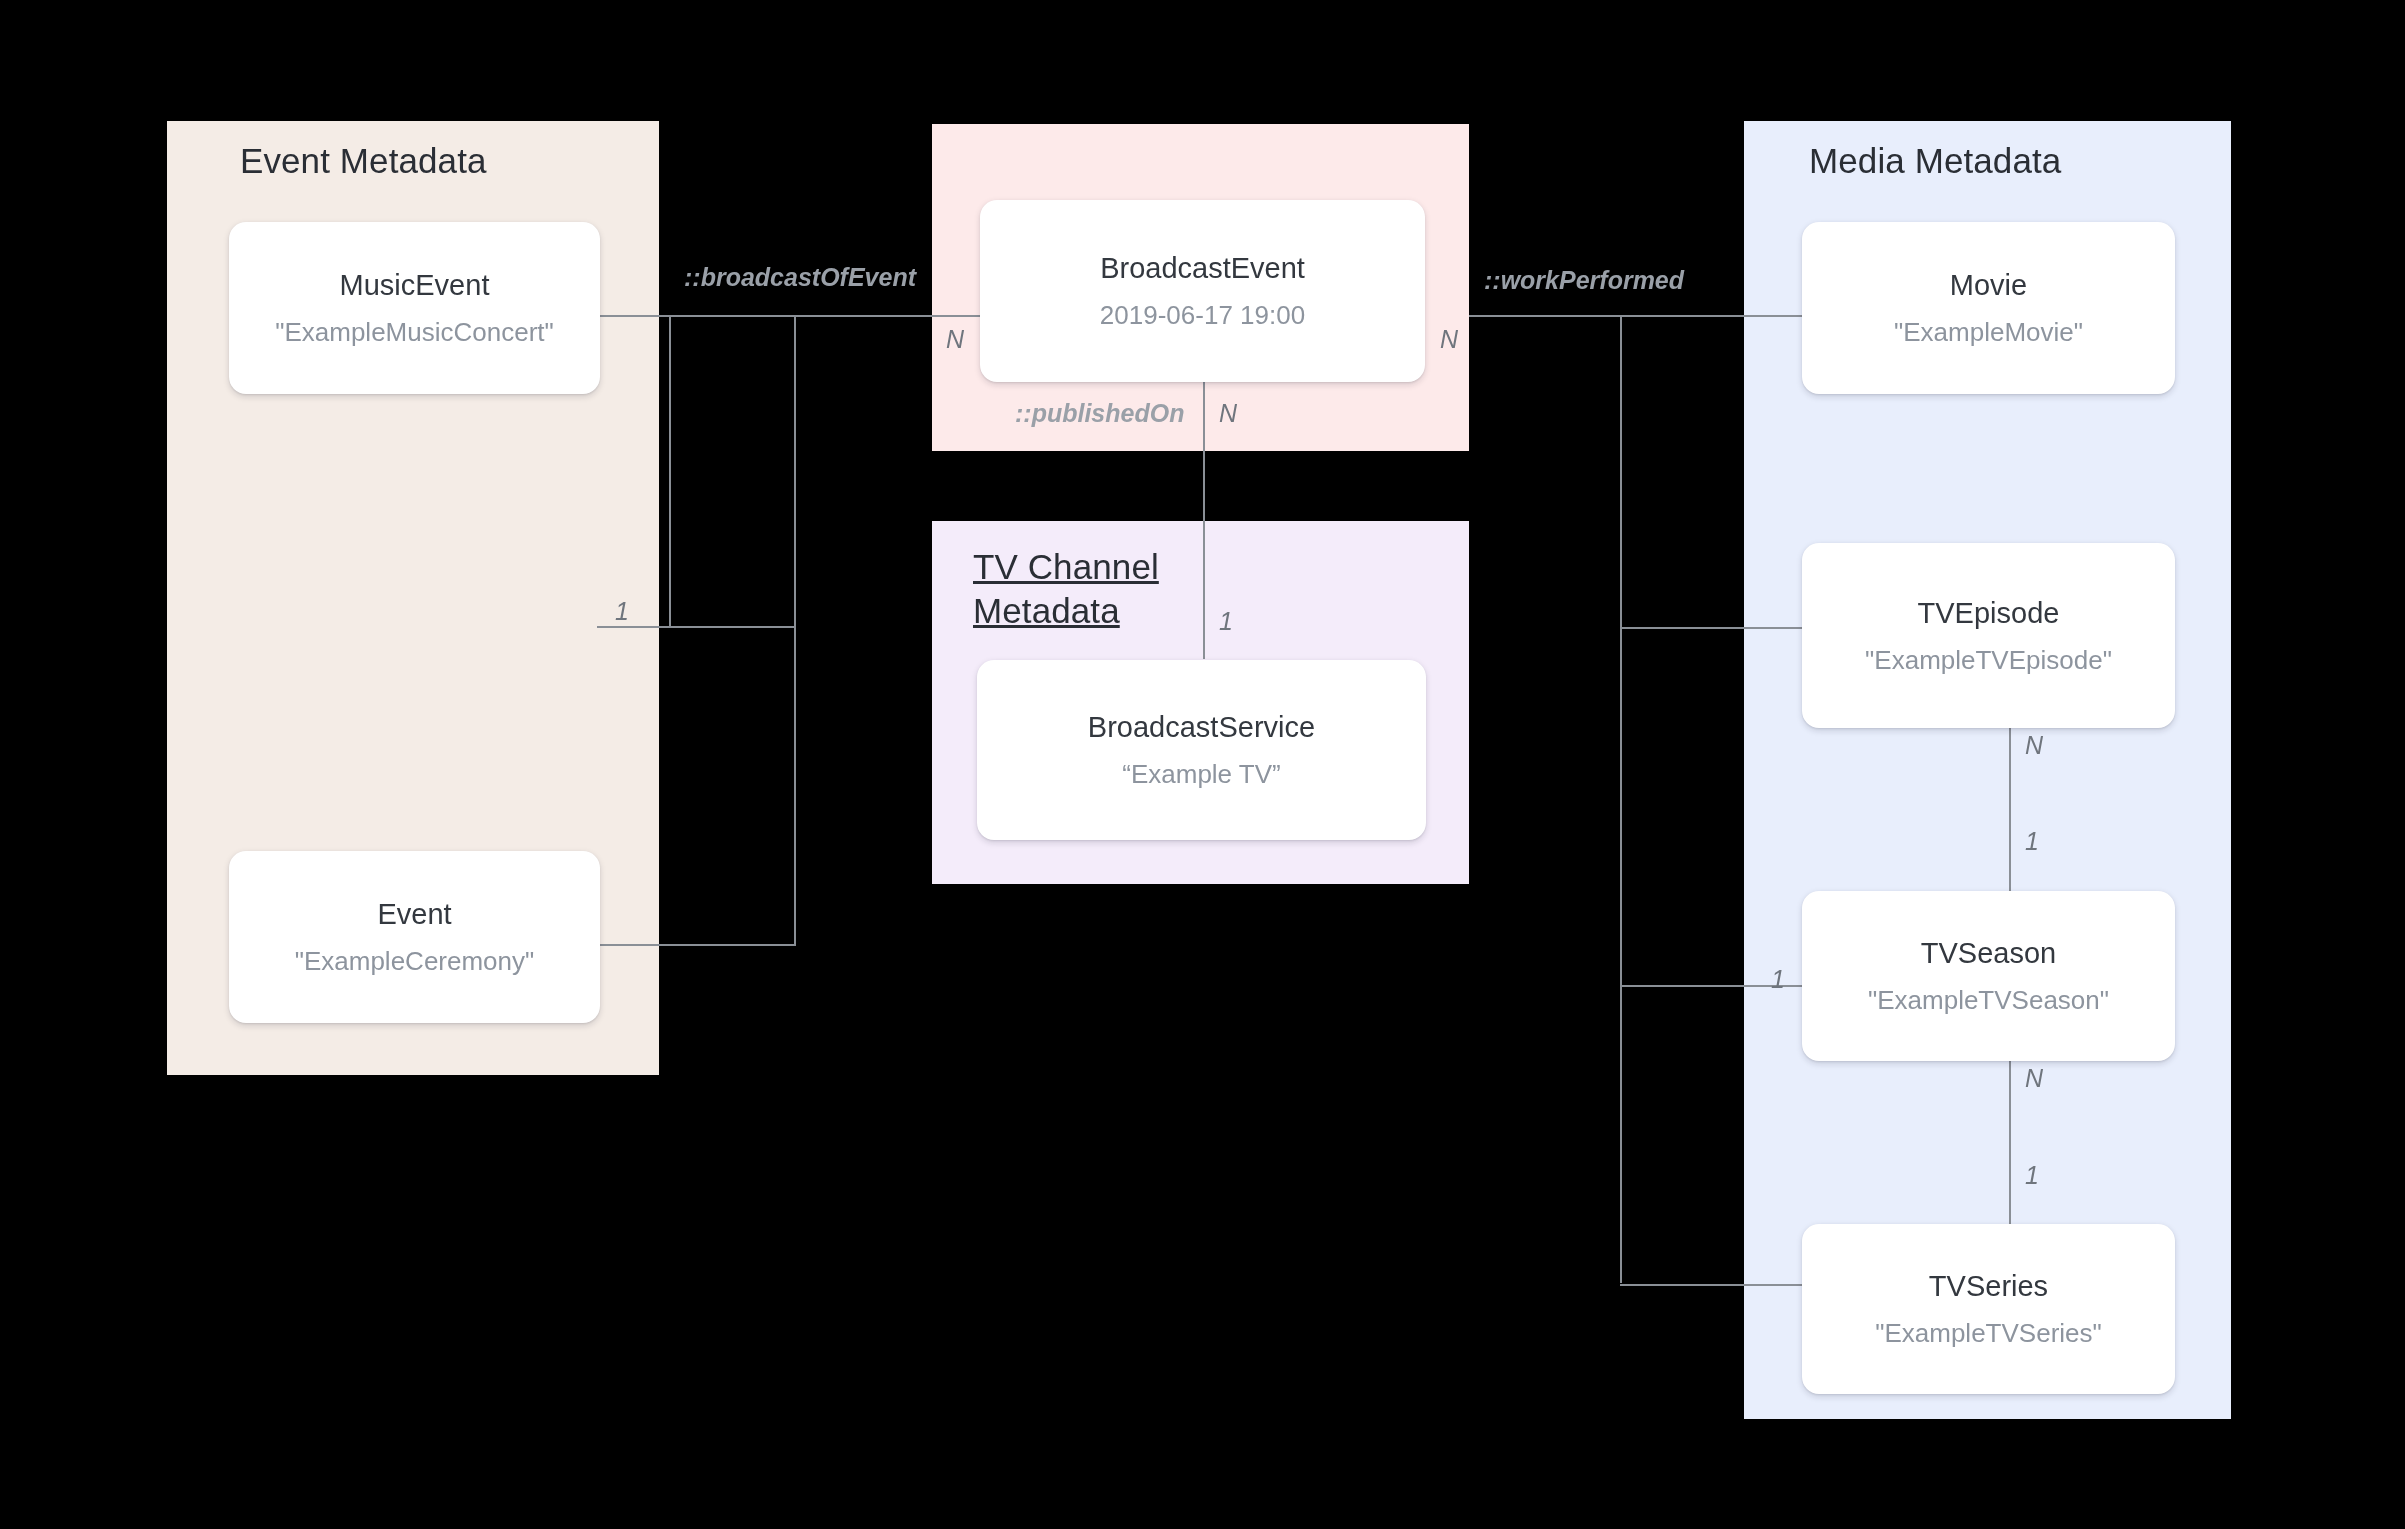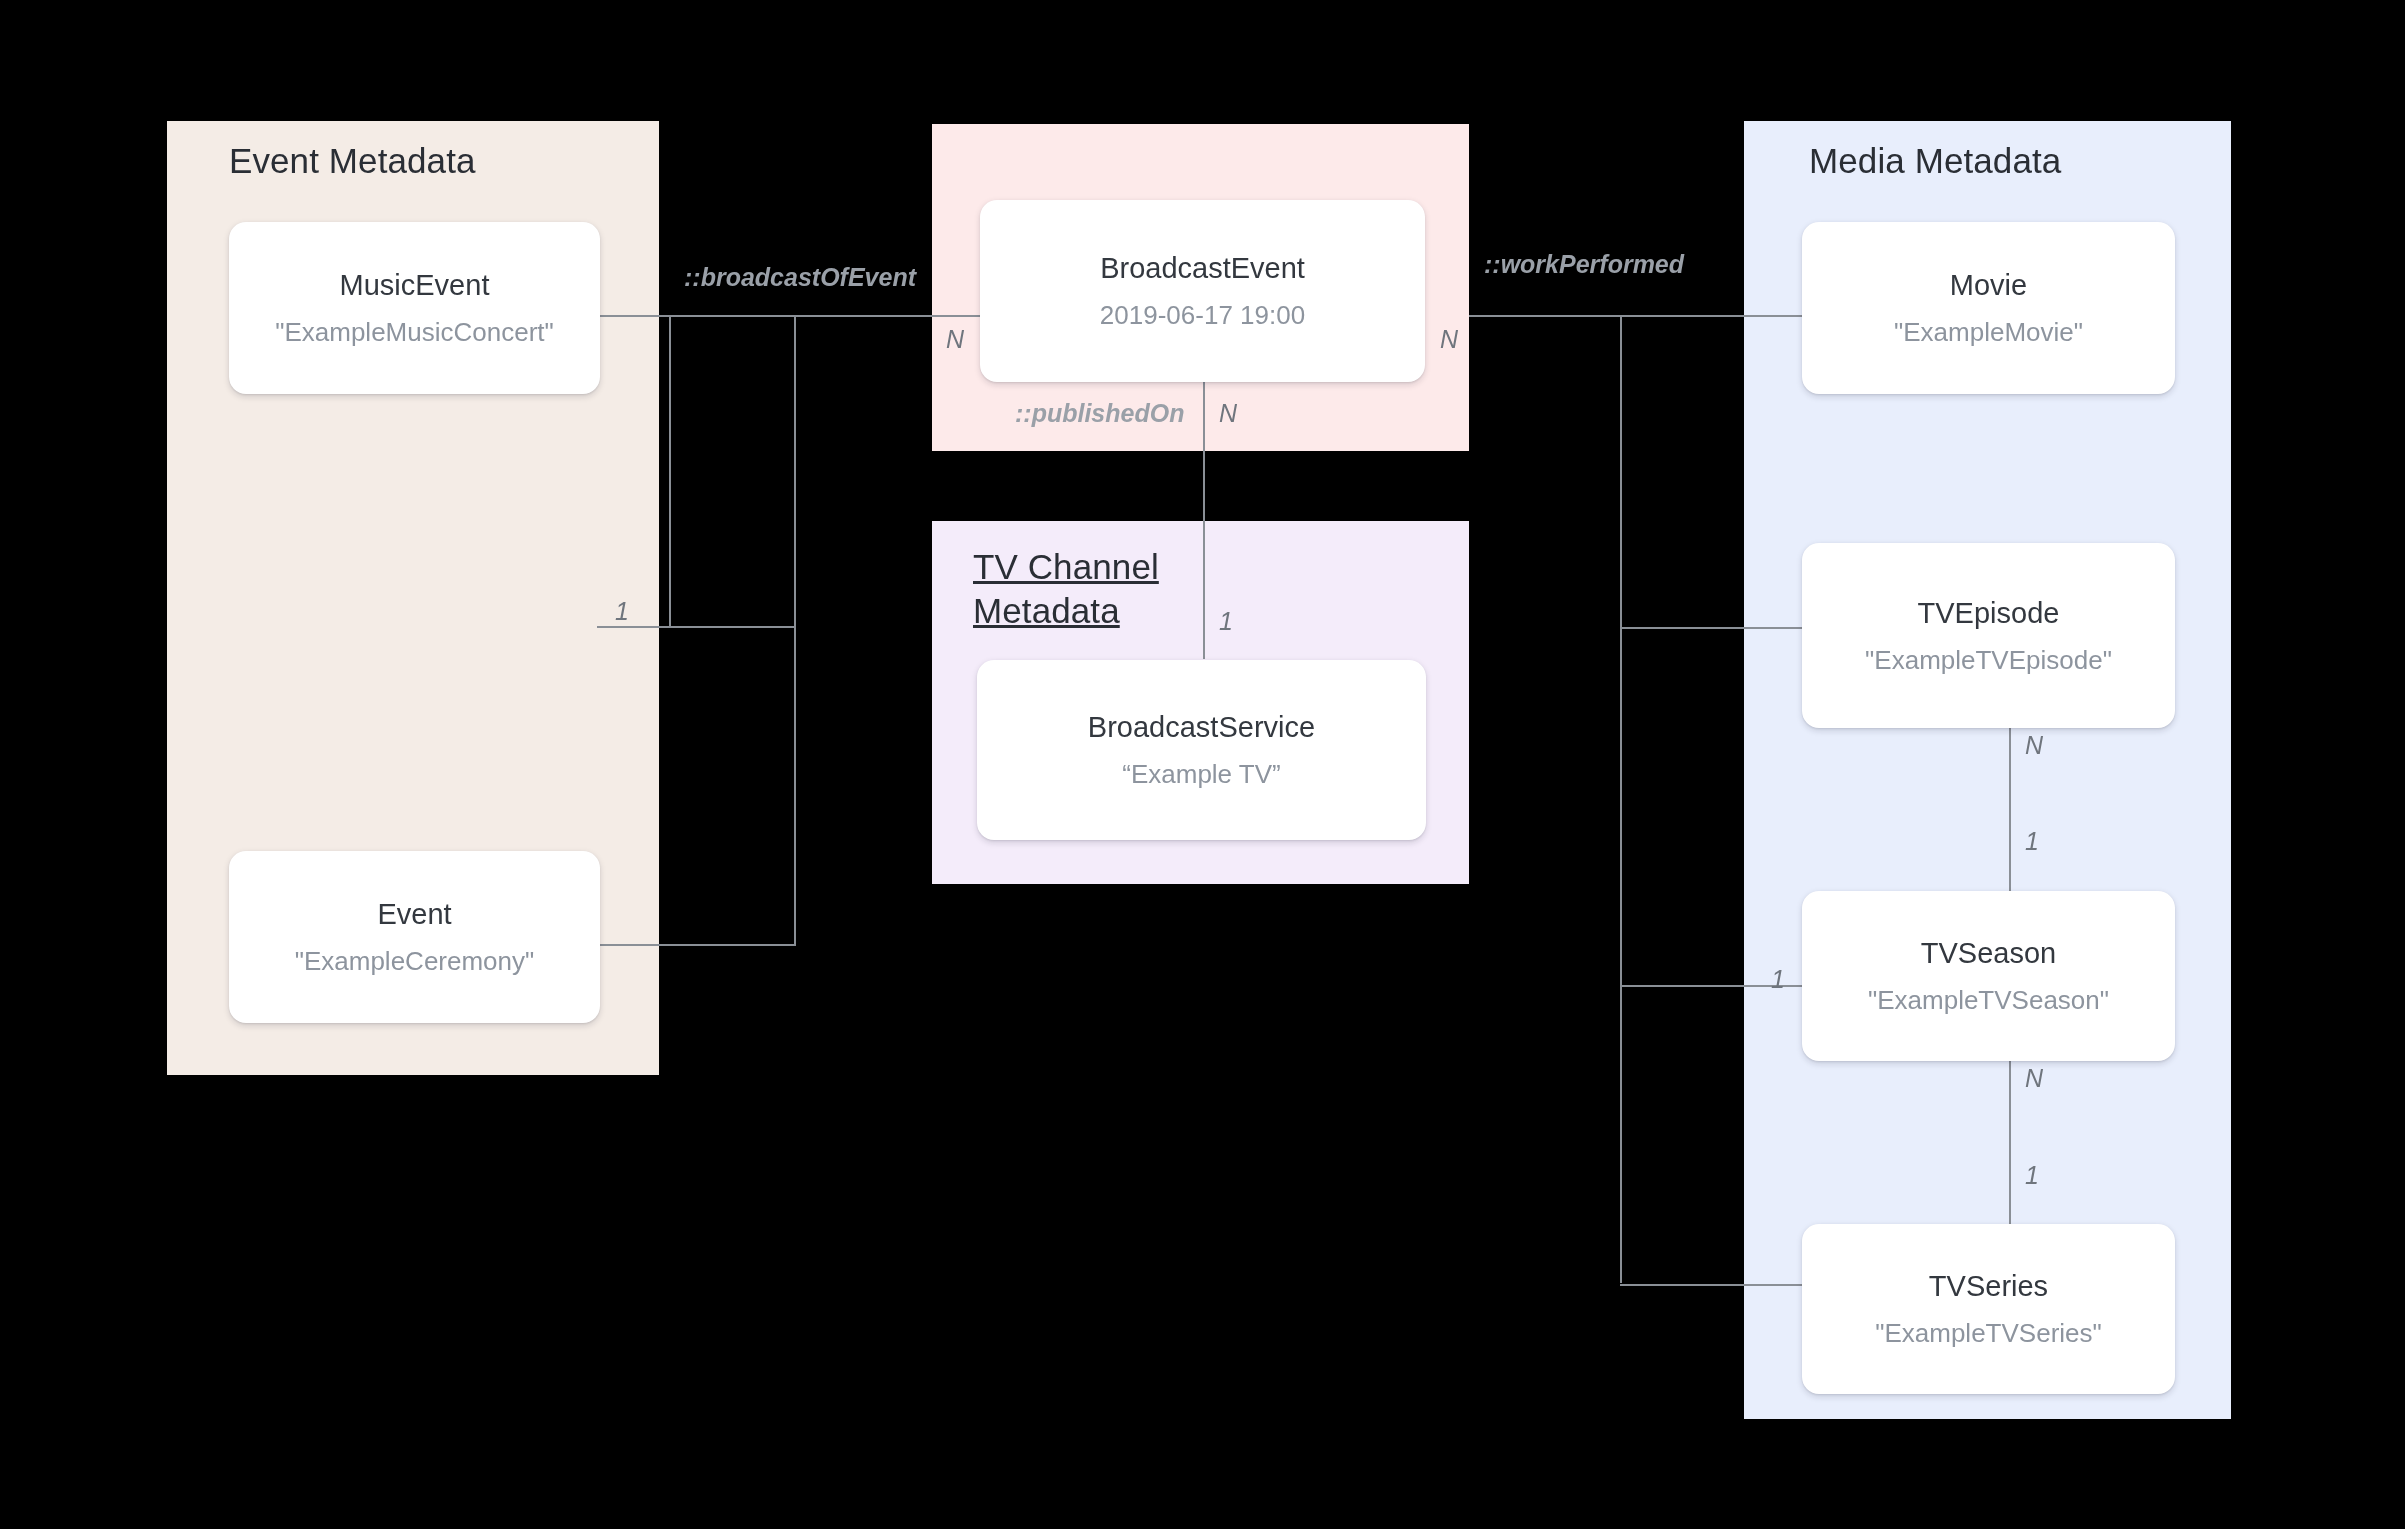--- a/index.html
+++ b/index.html
@@ -30,21 +30,21 @@
 </head>
 <body>
 
 <div id="stage">
 
   <div class="panel" style="left:167px;top:121px;width:492px;height:954px;background:#f4ece6;"></div>
   <div class="panel" style="left:932px;top:124px;width:537px;height:327px;background:#fdeaea;"></div>
   <div class="panel" style="left:932px;top:521px;width:537px;height:363px;background:#f4ecfa;"></div>
   <div class="panel" style="left:1744px;top:121px;width:487px;height:1298px;background:#e8eefc;"></div>
 
-  <div class="panel-title" style="left:229px;top:139px;">Event Metadata</div>
+  <div class="panel-title" style="left:240px;top:139px;">Event Metadata</div>
   <div class="panel-title" style="left:973px;top:545px;text-decoration:underline;">TV Channel
 Metadata</div>
   <div class="panel-title" style="left:1809px;top:139px;">Media Metadata</div>
 
   <div class="edge h" style="left:597px;top:315px;width:199px;"></div>
   <div class="edge h" style="left:597px;top:626px;width:199px;"></div>
   <div class="edge h" style="left:597px;top:944px;width:199px;"></div>
   <div class="edge v" style="left:794px;top:315px;height:631px;"></div>
   <div class="edge h" style="left:794px;top:315px;width:206px;"></div>
 
@@ -98,21 +98,21 @@
     <div class="n-sub">"ExampleTVEpisode"</div>
   </div>
 
   <div class="node" style="left:1802px;top:1224px;width:373px;height:170px;">
     <div class="n-title">TVSeries</div>
     <div class="n-sub">"ExampleTVSeries"</div>
   </div>
 
   <div class="card-lbl" style="left:684px;top:263px;">::broadcastOfEvent</div>
   <div class="card-lbl" style="left:1015px;top:399px;">::publishedOn</div>
-  <div class="card-lbl" style="left:1484px;top:250px;">::workPerformed</div>
+  <div class="card-lbl" style="left:1484px;top:266px;">::workPerformed</div>
 
   <div class="card-num" style="left:946px;top:325px;">N</div>
   <div class="card-num" style="left:615px;top:597px;">1</div>
   <div class="card-num" style="left:1219px;top:399px;">N</div>
   <div class="card-num" style="left:1219px;top:607px;">1</div>
   <div class="card-num" style="left:1440px;top:325px;">N</div>
   <div class="card-num" style="left:2025px;top:731px;">N</div>
   <div class="card-num" style="left:2025px;top:827px;">1</div>
   <div class="card-num" style="left:1771px;top:965px;">1</div>
   <div class="card-num" style="left:2025px;top:1064px;">N</div>

